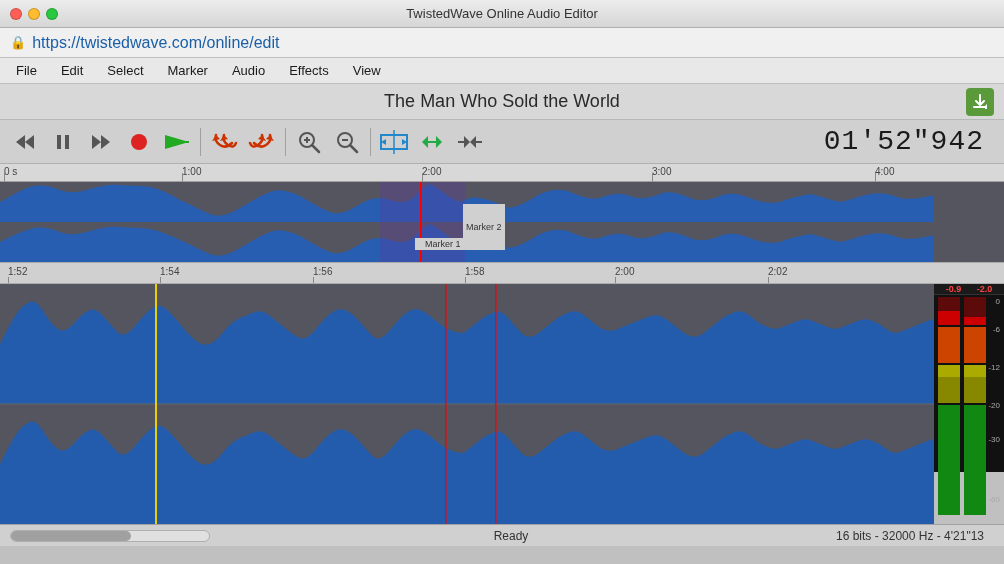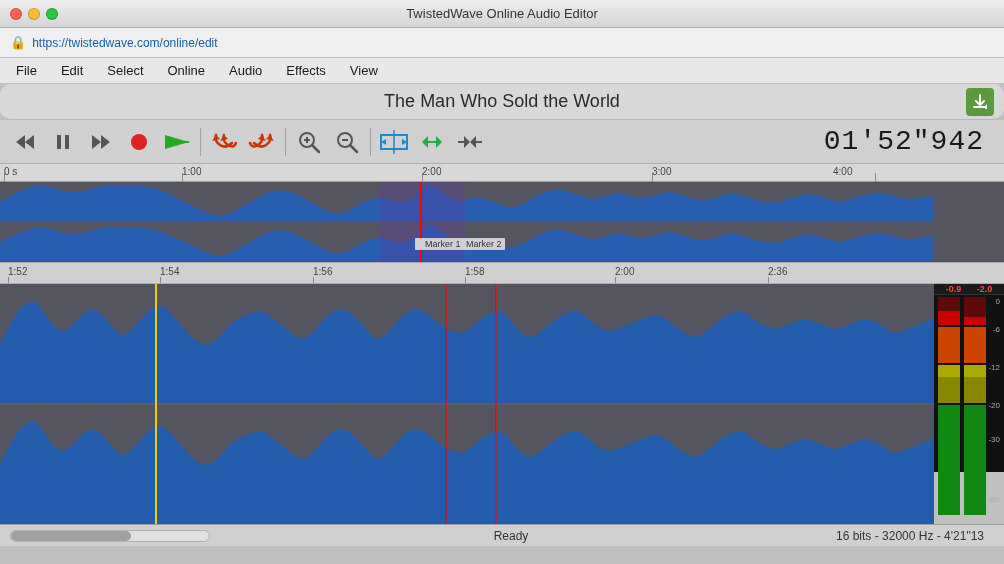--- a/index.html
+++ b/index.html
@@ -44,21 +44,21 @@
       align-items: center;
       padding: 0 10px;
       border-bottom: 1px solid #c0c0c0;
       gap: 6px;
     }
     .address-lock {
       color: #28a745;
       font-size: 13px;
     }
     .address-url {
-      font-size: 12px;
+      font-size: 16px;
       color: #1a5fa8;
     }
 
     
     .menu-bar {
       background: #e8e8e8;
       height: 26px;
       display: flex;
       align-items: center;
       padding: 0 4px;
@@ -75,21 +75,20 @@
 
     
     .track-title-bar {
       background: #d8d8d8;
       height: 36px;
       display: flex;
       align-items: center;
       justify-content: center;
       position: relative;
       border-bottom: 1px solid #b8b8b8;
-      border-radius: 11px;
     }
     .track-title {
       font-size: 18px;
       font-weight: 500;
       color: #2a2a2a;
     }
     .export-icon {
       position: absolute;
       right: 10px;
       width: 28px;
@@ -212,21 +211,21 @@
 
 <div class="address-bar">
   <span class="address-lock">🔒</span>
   <span class="address-url">https://twistedwave.com/online/edit</span>
 </div>
 
 <div class="menu-bar">
   <div class="menu-item">File</div>
   <div class="menu-item">Edit</div>
   <div class="menu-item">Select</div>
-  <div class="menu-item">Online</div>
+  <div class="menu-item">Marker</div>
   <div class="menu-item">Audio</div>
   <div class="menu-item">Effects</div>
   <div class="menu-item">View</div>
 </div>
 
 <div class="track-title-bar">
   <span class="track-title">The Man Who Sold the World</span>
   <div class="export-icon">
     <svg width="18" height="18" viewBox="0 0 18 18" fill="none">
       <path d="M9 2 L9 12 M5 8 L9 12 L13 8 M3 14 L15 14" stroke="white" stroke-width="2" stroke-linecap="round" stroke-linejoin="round"></path>
@@ -343,21 +342,21 @@
 
 <div class="timeline-ruler" style="position:relative;height:18px;background:#d8d8d8;border-bottom:1px solid #a0a0a0;overflow:hidden;">
   <span class="ruler-label" style="left:4px;">0 s</span>
   <div class="ruler-tick" style="left:4px;"></div>
   <span class="ruler-label" style="left:182px;">1:00</span>
   <div class="ruler-tick" style="left:182px;"></div>
   <span class="ruler-label" style="left:422px;">2:00</span>
   <div class="ruler-tick" style="left:422px;"></div>
   <span class="ruler-label" style="left:652px;">3:00</span>
   <div class="ruler-tick" style="left:652px;"></div>
-  <span class="ruler-label" style="left:833px;">4:00</span>
+  <span class="ruler-label" style="left:875px;">4:00</span>
   <div class="ruler-tick" style="left:875px;"></div>
 </div>
 
 <div class="waveform-overview-container" style="position:relative;height:80px;background:#555560;overflow:hidden;">
   <svg width="934" height="80" viewBox="0 0 934 80" preserveAspectRatio="none" style="position:absolute;left:0;top:0;">
 
     <g opacity="0.9">
       <rect x="0" y="5" width="934" height="35" fill="none"></rect>
 
       <path d="M0,22 L10,18 L20,15 L30,12 L40,10 L50,8 L60,12 L70,15 L80,18 L90,20 L100,16 L110,12 L120,10 L130,8 L140,6 L150,10 L160,14 L170,18 L180,22 L190,26 L200,30 L210,26 L220,22 L230,18 L240,14 L250,10 L260,8 L270,12 L280,16 L290,20 L300,24 L310,28 L320,32 L330,28 L340,24 L350,20 L360,16 L370,12 L380,16 L390,20 L400,22 L410,20 L420,16 L425,10 L430,6 L435,4 L440,6 L445,10 L450,12 L455,16 L460,18 L465,20 L470,18 L480,16 L490,14 L500,18 L510,22 L520,24 L530,20 L540,16 L550,12 L560,8 L570,12 L580,16 L590,20 L600,18 L610,14 L620,12 L630,16 L640,20 L650,18 L660,14 L670,10 L680,14 L690,18 L700,22 L710,20 L720,16 L730,14 L740,12 L750,14 L760,18 L770,22 L780,20 L790,18 L800,16 L810,14 L820,16 L830,20 L840,22 L850,20 L860,18 L870,14 L880,12 L890,14 L900,16 L910,18 L920,16 L930,14 L934,12" stroke="none" fill="none"></path>
@@ -426,30 +425,30 @@
 
     <rect x="380" y="0" width="85" height="80" fill="rgba(90,60,160,0.35)"></rect>
 
     <rect x="420" y="0" width="2" height="80" fill="red"></rect>
 
     <polygon points="428,68 423,62 433,62" fill="#8B4513"></polygon>
     <polygon points="478,68 473,62 483,62" fill="#8B4513"></polygon>
   </svg>
 
   <div style="position:absolute;bottom:12px;left:415px;font-size:9px;color:#333;background:#d0d0d0;padding:1px 10px;">Marker 1</div>
-  <div style="position:absolute;bottom:12px;left:463px;font-size:9px;color:#333;background:#d0d0d0;padding:1px 3px;">Marker 2</div>
+  <div style="position:absolute;bottom:12px;left:463px;font-size:9px;color:#333;background:#d0d0d0;padding:18px 3px;">Marker 2</div>
 </div>
 
 <div class="detail-ruler" style="position:relative;height:22px;background:#d0d0d0;border-top:1px solid #aaa;border-bottom:1px solid #aaa;overflow:hidden;">
   <span style="position:absolute;left:8px;top:3px;font-size:10px;color:#444;">1:52</span>
   <span style="position:absolute;left:160px;top:3px;font-size:10px;color:#444;">1:54</span>
   <span style="position:absolute;left:313px;top:3px;font-size:10px;color:#444;">1:56</span>
   <span style="position:absolute;left:465px;top:3px;font-size:10px;color:#444;">1:58</span>
   <span style="position:absolute;left:615px;top:3px;font-size:10px;color:#444;">2:00</span>
-  <span style="position:absolute;left:768px;top:3px;font-size:10px;color:#444;">2:36</span>
+  <span style="position:absolute;left:768px;top:3px;font-size:10px;color:#444;">2:02</span>
 
   <div style="position:absolute;bottom:0;left:8px;width:1px;height:6px;background:#888;"></div>
   <div style="position:absolute;bottom:0;left:160px;width:1px;height:6px;background:#888;"></div>
   <div style="position:absolute;bottom:0;left:313px;width:1px;height:6px;background:#888;"></div>
   <div style="position:absolute;bottom:0;left:465px;width:1px;height:6px;background:#888;"></div>
   <div style="position:absolute;bottom:0;left:615px;width:1px;height:6px;background:#888;"></div>
   <div style="position:absolute;bottom:0;left:768px;width:1px;height:6px;background:#888;"></div>
 </div>
 
 <div style="position:relative;height:240px;">

